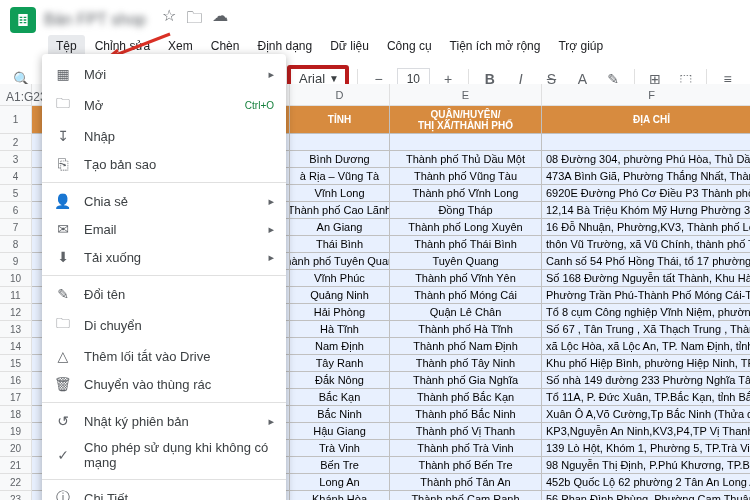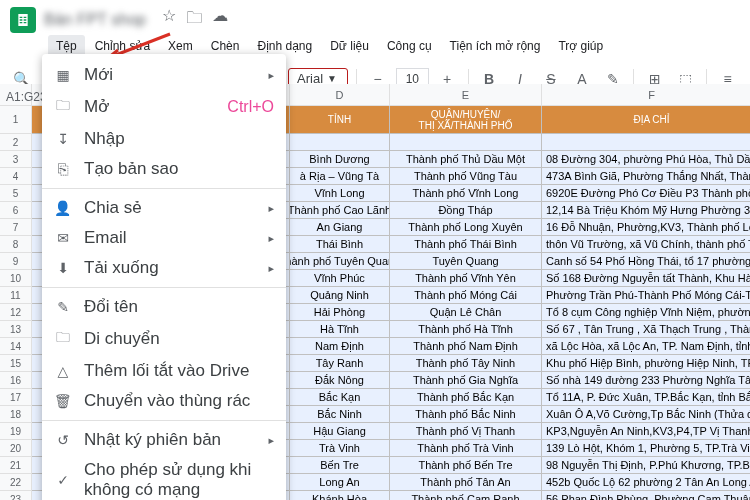--- a/index.html
+++ b/index.html
@@ -11,42 +11,42 @@
 .title-icons{display:flex;gap:10px;margin-left:8px}
 .title-icons span{color:#5f6368;font-size:16px;cursor:pointer}
 .menubar{display:flex;padding:0 10px 0 48px;gap:2px}
 .menubar span{padding:4px 8px;font-size:12px;color:#202124;cursor:pointer;border-radius:3px}
 .menubar span.active{background:#e8eaed}
 .arrow{position:absolute;left:100px;top:32px;z-index:50;pointer-events:none}
 .arrow svg{stroke:#d93025;fill:none;stroke-width:3}
 .toolbar{display:flex;align-items:center;padding:4px 10px;border-bottom:1px solid #e0e0e0;gap:6px;height:36px;margin-top:4px}
 .tb-btn{width:26px;height:26px;display:flex;align-items:center;justify-content:center;color:#5f6368;cursor:pointer;border-radius:3px;font-size:14px}
 .tb-sep{width:1px;height:20px;background:#e0e0e0;margin:0 2px}
-.font-sel{border:1px solid #b91c1c;padding:2px 8px;border-radius:3px;font-size:13px;min-width:60px;display:flex;align-items:center;gap:4px}
+.font-sel{border:4px solid #b91c1c;padding:2px 8px;border-radius:3px;font-size:13px;min-width:60px;display:flex;align-items:center;gap:4px}
 .size-box{border:1px solid #dadce0;width:34px;height:22px;text-align:center;font-size:12px;display:flex;align-items:center;justify-content:center}
 .bold{font-weight:bold}
 .italic{font-style:italic}
 .strike{text-decoration:line-through}
 .color-a{position:relative}
 .color-a::after{content:"";position:absolute;bottom:2px;left:4px;right:4px;height:3px;background:#000}
 .fill-a{position:relative}
 .fill-a::after{content:"";position:absolute;bottom:2px;left:4px;right:4px;height:3px;background:#ff6d01}
 .namebox{position:absolute;left:4px;top:88px;width:42px;font-size:12px;color:#5f6368;padding:2px;z-index:1}
 .sheet{position:absolute;left:0;top:84px;right:0;bottom:0;overflow:hidden}
 .grid{display:grid;grid-template-columns:32px 258px 100px 152px 220px;font-size:11px}
 .hdr{background:#f8f9fa;border:1px solid #e0e0e0;border-top:none;border-left:none;text-align:center;display:flex;align-items:center;justify-content:center;height:22px;color:#5f6368;font-size:11px}
 .rowhdr{background:#f8f9fa;border:1px solid #e0e0e0;border-top:none;border-left:none;text-align:center;display:flex;align-items:center;justify-content:center;color:#5f6368;font-size:10px;height:17px}
 .cell{border:1px solid #c0c0c0;border-top:none;border-left:none;padding:0 4px;height:17px;overflow:hidden;white-space:nowrap;background:#e8f0fe;display:flex;align-items:center;color:#000}
-.thead{background:#d78b3f;color:#fff;font-weight:normal;text-align:center;justify-content:center;height:28px;font-size:10px;line-height:1.1;white-space:normal}
+.thead{background:#d78b3f;color:#fff;font-weight:bold;text-align:center;justify-content:center;height:28px;font-size:10px;line-height:1.1;white-space:normal}
 .center{justify-content:center}
 .dropdown{position:absolute;left:42px;top:54px;width:244px;background:#fff;border-radius:4px;box-shadow:0 2px 10px rgba(0,0,0,0.3);z-index:100;padding:6px 0;font-size:13px}
 .dd-item{display:flex;align-items:center;padding:5px 12px;gap:12px;cursor:pointer;color:#3c4043;min-height:28px}
 .dd-item .icon{width:18px;text-align:center;color:#5f6368;font-size:14px}
-.dd-item .label{flex:1;font-size:17px}
-.dd-item .shortcut{color:#ec4899;font-size:16px}
+.dd-item .label{flex:1;font-size:13px}
+.dd-item .shortcut{color:#15803d;font-size:10px}
 .dd-item .sub{color:#5f6368;font-size:11px}
 .dd-sep{height:1px;background:#e0e0e0;margin:4px 0}
 </style>
 </head>
 <body>
 
 <div class="titlebar">
   <div class="logo">
     <svg width="16" height="16" viewBox="0 0 24 24">
         <path d="M19 3H5v18h14V3zm-8 14H7v-2h4v2zm0-4H7v-2h4v2zm0-4H7V7h4v2zm6 8h-4v-2h4v2zm0-4h-4v-2h4v2zm0-4h-4V7h4v2z"></path>

